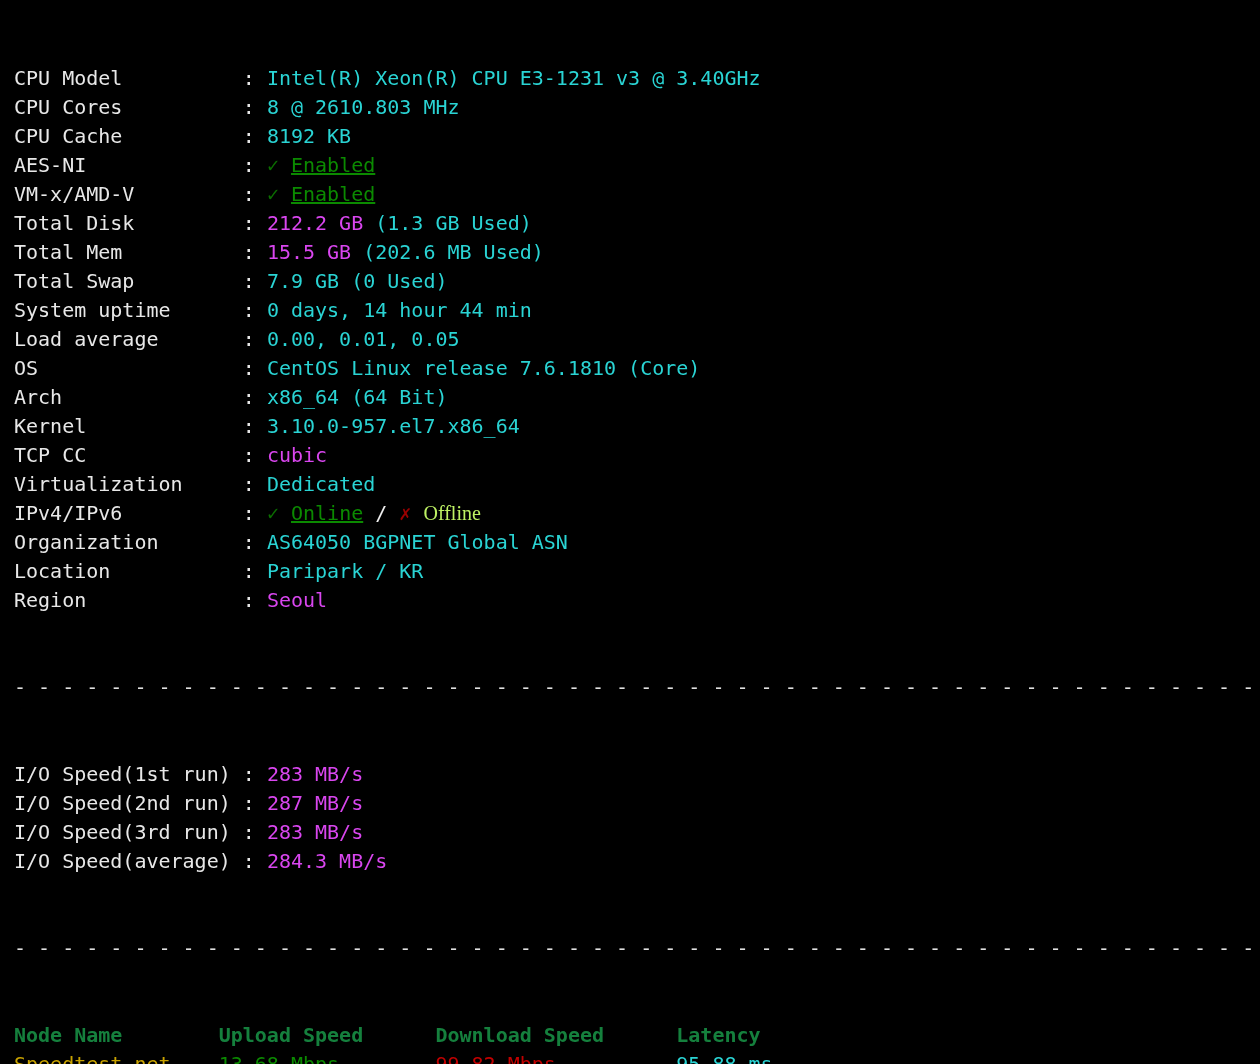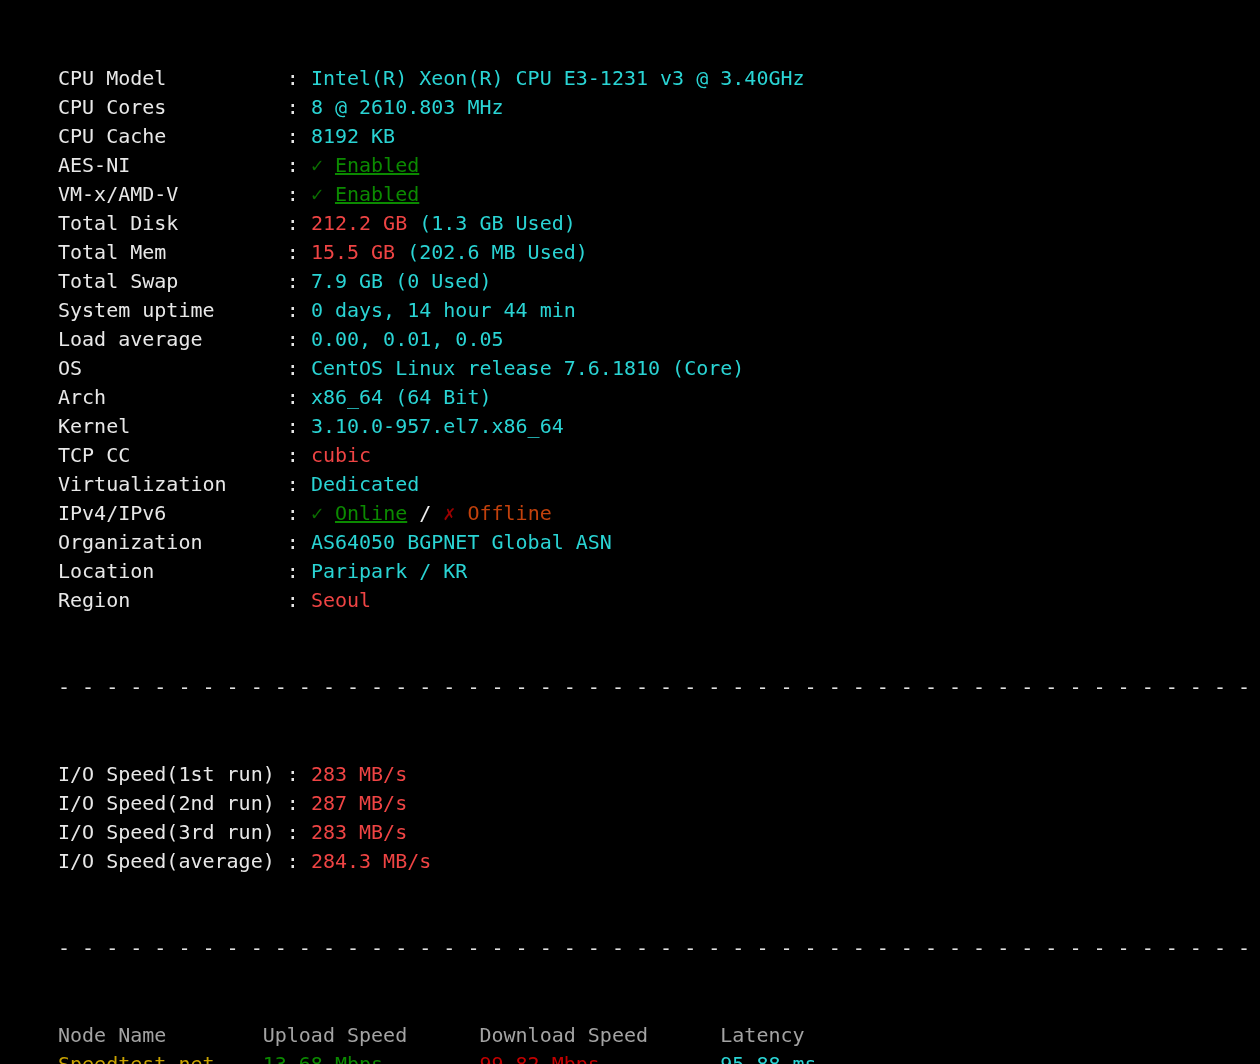--- a/index.html
+++ b/index.html
@@ -18,34 +18,33 @@
     color: #e6e6e6;
     -webkit-font-smoothing: antialiased;
   }
   #terminal {
     padding: 6px 0 0 14px;
     white-space: pre;
   }
   .line {
     height: 29px;
     white-space: pre;
-    margin-left: 44px;
   }
   
   .label   { color: #e8e8e8; }
   .colon   { color: #e8e8e8; }
   .cyan    { color: #2ad4d4; }
-  .yellow  { color: #ef4444; }
+  .yellow  { color: #d946ef; }
   .green   { color: #0b8a00; text-decoration: underline; }
   .dimgreen{ color: #0b6e00; }
-  .red     { color: #c2410c; }
+  .red     { color: #bef264; font-family: Liberation Serif, serif; }
   .dimred  { color: #9c0000; }
   .white   { color: #f0f0f0; }
   .dash    { color: #e0e0e0; letter-spacing: 0; }
-  .hdr     { color: #a3a3a3; }
+  .hdr     { color: #15803d; font-weight: bold; }
   .node    { color: #c8a200; }
   .up      { color: #0b8a00; }
   .down    { color: #c20000; }
   .lat     { color: #2ad4d4; }
 </style>
 </head>
 <body>
 
 <div id="terminal">
   <div id="sysinfo-block"><div class="line"><span class="label">CPU Model          </span><span class="colon">: </span><span class="cyan">Intel(R) Xeon(R) CPU E3-1231 v3 @ 3.40GHz</span></div><div class="line"><span class="label">CPU Cores          </span><span class="colon">: </span><span class="cyan">8 @ 2610.803 MHz</span></div><div class="line"><span class="label">CPU Cache          </span><span class="colon">: </span><span class="cyan">8192 KB</span></div><div class="line"><span class="label">AES-NI             </span><span class="colon">: </span><span class="dimgreen">✓ </span><span class="green">Enabled</span></div><div class="line"><span class="label">VM-x/AMD-V         </span><span class="colon">: </span><span class="dimgreen">✓ </span><span class="green">Enabled</span></div><div class="line"><span class="label">Total Disk         </span><span class="colon">: </span><span class="yellow">212.2 GB</span><span class="cyan"> (1.3 GB Used)</span></div><div class="line"><span class="label">Total Mem          </span><span class="colon">: </span><span class="yellow">15.5 GB</span><span class="cyan"> (202.6 MB Used)</span></div><div class="line"><span class="label">Total Swap         </span><span class="colon">: </span><span class="cyan">7.9 GB (0 Used)</span></div><div class="line"><span class="label">System uptime      </span><span class="colon">: </span><span class="cyan">0 days, 14 hour 44 min</span></div><div class="line"><span class="label">Load average       </span><span class="colon">: </span><span class="cyan">0.00, 0.01, 0.05</span></div><div class="line"><span class="label">OS                 </span><span class="colon">: </span><span class="cyan">CentOS Linux release 7.6.1810 (Core)</span></div><div class="line"><span class="label">Arch               </span><span class="colon">: </span><span class="cyan">x86_64 (64 Bit)</span></div><div class="line"><span class="label">Kernel             </span><span class="colon">: </span><span class="cyan">3.10.0-957.el7.x86_64</span></div><div class="line"><span class="label">TCP CC             </span><span class="colon">: </span><span class="yellow">cubic</span></div><div class="line"><span class="label">Virtualization     </span><span class="colon">: </span><span class="cyan">Dedicated</span></div><div class="line"><span class="label">IPv4/IPv6          </span><span class="colon">: </span><span class="dimgreen">✓ </span><span class="green">Online</span><span class="white"> / </span><span class="dimred">✗ </span><span class="red">Offline</span></div><div class="line"><span class="label">Organization       </span><span class="colon">: </span><span class="cyan">AS64050 BGPNET Global ASN</span></div><div class="line"><span class="label">Location           </span><span class="colon">: </span><span class="cyan">Paripark / KR</span></div><div class="line"><span class="label">Region             </span><span class="colon">: </span><span class="yellow">Seoul</span></div></div>

